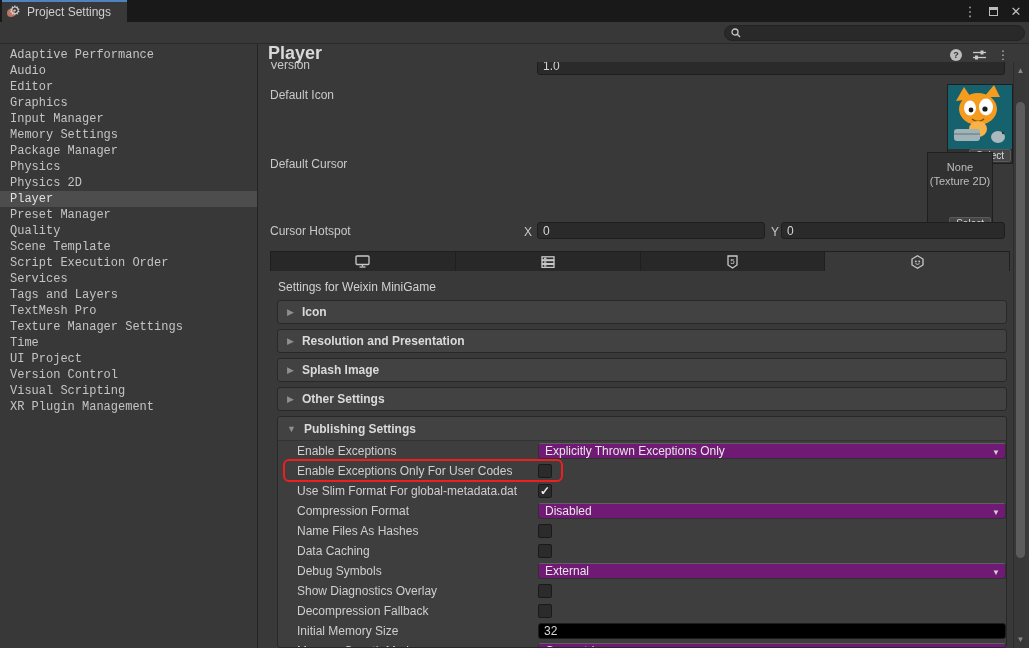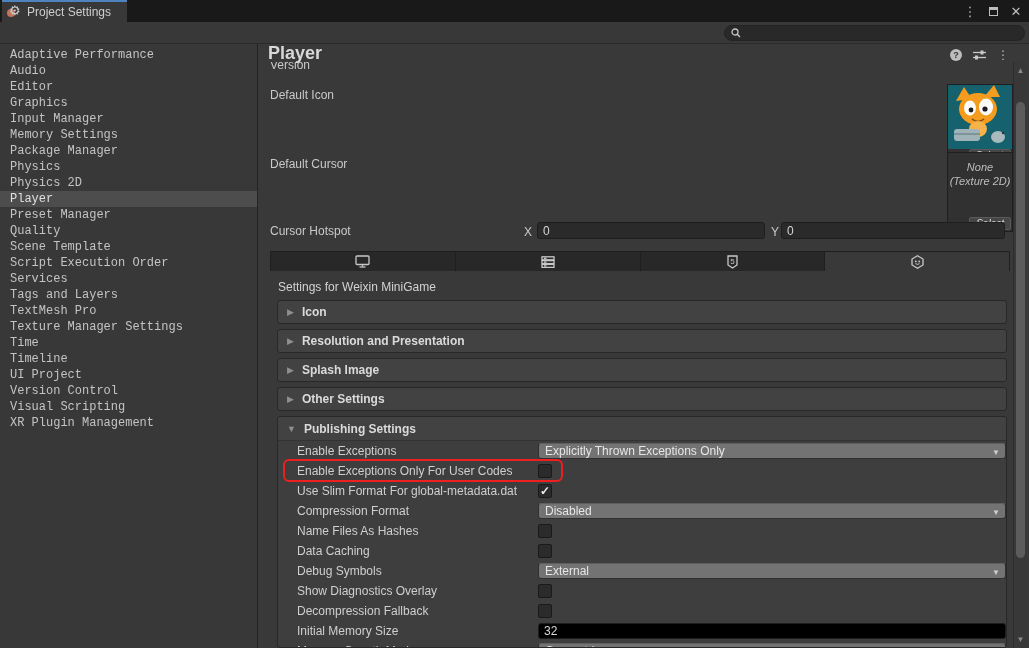--- a/index.html
+++ b/index.html
@@ -55,21 +55,21 @@
   .section .arr { color:#8f8f8f; font-size:9px; }
   .section .slabel { font-weight:bold; color:#dadada; }
 
   
   .pubbox { position:absolute; left:19px; top:372px; width:730px; height:232px; background:#3e3e3e; border:1px solid #282828; border-radius:3px; overflow:hidden; z-index:1; }
   .pubhead { height:24px; background:#424242; border-bottom:1px solid #333; display:flex; align-items:center; gap:8px; padding-left:9px; }
   .pubhead .arr { color:#8f8f8f; font-size:9px; }
   .pubhead .slabel { font-weight:bold; color:#dadada; }
   .prow { position:relative; height:20px; }
   .plabel { position:absolute; left:19px; top:3px; color:#cfcfcf; white-space:nowrap; }
-  .dd { position:absolute; left:260px; top:2px; width:468px; height:16px; background:#737373; border:1px solid #303030; border-top-color:#5f5f5f; border-radius:3px; line-height:14px;padding-left:45px; }
+  .dd { position:absolute; left:260px; top:2px; width:468px; height:16px; background:#701a75; border:1px solid #303030; border-top-color:#5f5f5f; border-radius:3px; line-height:14px;padding-left:45px; }
   .ddv { position:absolute; left:6px; top:0; color:#e6e6e6; }
   .dda { position:absolute; right:5px; top:2px; font-size:8px; color:#cfcfcf; }
   .cb { position:absolute; left:260px; top:3px; width:14px; height:14px; background:#2b2b2b; border:1px solid #1a1a1a; border-radius:2px; }
   .cb .ck { position:absolute; left:1px; top:-1px; color:#eee; font-size:12px; font-weight:bold; }
   .tf { position:absolute; left:260px; top:2px; width:468px; height:16px; background:#000000; border:1px solid #1d1d1d; border-radius:3px; color:#d8d8d8; line-height:14px; padding-left:5px; }
   .red-box { position:absolute; left:5px; top:42px; width:280px; height:23px; border:2.5px solid #ed1f1f; border-radius:6px; pointer-events:none; z-index:6; }
 
   
   .vscroll { position:absolute; left:755px; top:18px; width:13px; height:586px; background:#383838; border-left:1px solid #2c2c2c; z-index:6; }
   .sarr { position:absolute; left:0; width:13px; text-align:center; color:#8a8a8a; font-size:8px; }
@@ -120,21 +120,20 @@
     <div class="side-item selected">Player</div>
     <div class="side-item">Preset Manager</div>
     <div class="side-item">Quality</div>
     <div class="side-item">Scene Template</div>
     <div class="side-item">Script Execution Order</div>
     <div class="side-item">Services</div>
     <div class="side-item">Tags and Layers</div>
     <div class="side-item">TextMesh Pro</div>
     <div class="side-item">Texture Manager Settings</div>
     <div class="side-item">Time</div>
-    <div class="side-item">Timeline</div>
     <div class="side-item">UI Project</div>
     <div class="side-item">Version Control</div>
     <div class="side-item">Visual Scripting</div>
     <div class="side-item">XR Plugin Management</div>
   </div>
 
   <div class="main">
 
     <div class="main-header">
       <span class="main-title">Player</span>
@@ -144,20 +143,21 @@
           <line x1="0" y1="3.5" x2="13" y2="3.5" class="ic"></line>
           <line x1="0" y1="8.5" x2="13" y2="8.5" class="ic"></line>
           <rect x="7.5" y="1.5" width="3" height="4" fill="#c8c8c8"></rect>
           <rect x="2" y="6.5" width="3" height="4" fill="#c8c8c8"></rect>
         </svg>
         <span class="kebab">⋮</span>
       </span>
     </div>
 
     <span class="flabel" style="left:12px; top:14px;">Version</span>
+    <div class="tfield" style="left:279px; top:13px; width:468px;"><span>1.0</span></div>
 
     <span class="flabel" style="left:12px; top:44px;">Default Icon</span>
     <span class="flabel" style="left:12px; top:113px;">Default Cursor</span>
 
     <div class="thumb-box" style="left:689px; top:40px;">
       <svg width="64" height="64" viewBox="0 0 64 64">
         <rect width="64" height="64" fill="#15616d"></rect>
         <polygon points="8,16 16,2 24,14" fill="#f59b1e"></polygon>
         <polygon points="36,12 46,0 52,12" fill="#f59b1e"></polygon>
         <ellipse cx="30" cy="24" rx="19" ry="16" fill="#f59b1e"></ellipse>
@@ -168,21 +168,21 @@
         <path d="M24 34 q6 5 12 0" stroke="#7a4b0a" stroke-width="1.5" fill="none"></path>
         <ellipse cx="30" cy="44" rx="9" ry="8" fill="#f7b24a"></ellipse>
         <rect x="6" y="44" width="26" height="12" rx="3" fill="#9fb3b8"></rect>
         <rect x="6" y="48" width="26" height="2" fill="#7e949a"></rect>
         <ellipse cx="50" cy="52" rx="7" ry="6" fill="#aab9bd"></ellipse>
         <circle cx="55" cy="48" r="1.2" fill="#333"></circle>
       </svg>
       <span class="mini-select">Select</span>
     </div>
 
-    <div class="thumb-box" style="left:689px; top:108px;font-style:italic;">
+    <div class="thumb-box" style="left:669px; top:108px;">
       <div class="none-text">
         <div>None</div>
         <div>(Texture 2D)</div>
       </div>
       <span class="mini-select">Select</span>
     </div>
 
     <span class="flabel" style="left:12px; top:180px;">Cursor Hotspot</span>
     <span class="flabel" style="left:266px; top:181px;">X</span>
     <div class="tfield" style="left:279px; top:178px; width:228px; height:17px;"><span>0</span></div>

